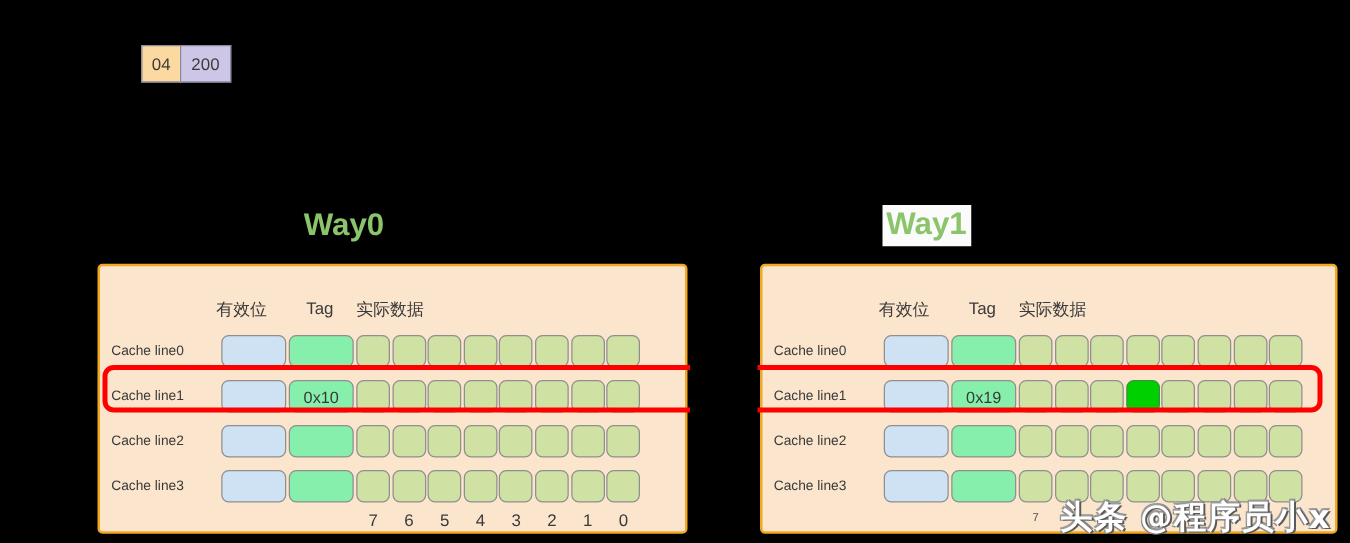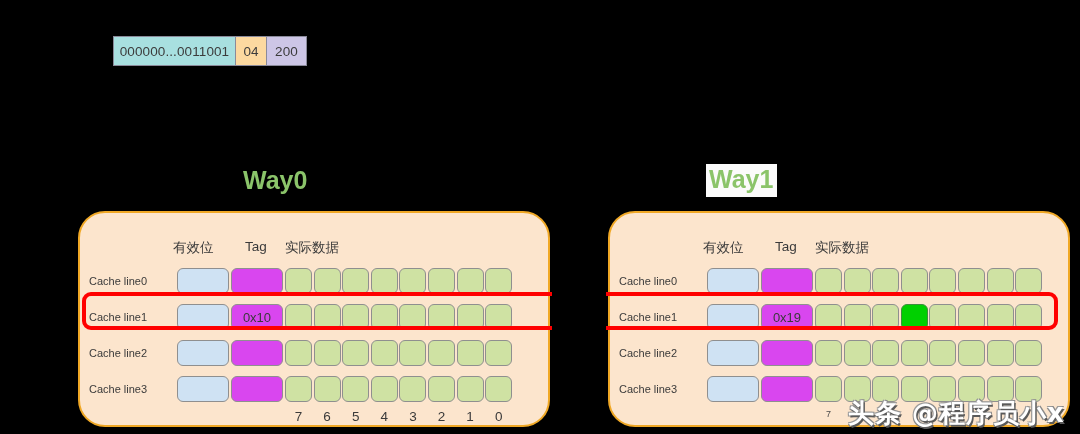--- a/index.html
+++ b/index.html
@@ -60,21 +60,21 @@
     padding: 1px 4px 3px 3px;
   }
 
   
   .panel {
     position: absolute;
     top: 211px;
     height: 216px;
     background: #fce5cd;
     border: 2px solid #f0a825;
-    border-radius: 27px;
+    border-radius: 4px;
     box-sizing: border-box;
   }
   #panel-way0 { left: 78px; width: 472px; }
   #panel-way1 { left: 608px; width: 462px; }
 
   
   .col-headers {
     position: absolute;
     top: 26px;
     height: 20px;
@@ -114,21 +114,21 @@
     border: 1px solid #8f8f8f;
     border-radius: 6px;
     display: flex;
     align-items: center;
     justify-content: center;
     font-size: 13px;
     color: #3a3a3a;
     position: absolute;
   }
   .cell-valid { background: #cfe2f3; width: 52px; left: 97px; }
-  .cell-tag   { background: #d946ef; width: 52px; left: 151px; }
+  .cell-tag   { background: #86efac; width: 52px; left: 151px; }
   .cell-data  { background: #cfe2a3; width: 27px; }
   .cell-data.hit { background: #00d000; border-color: #3d8f3d; }
 
   
   .index-row {
     position: absolute;
     height: 18px;
     top: 196px;
     left: 0;
     width: 100%;
@@ -179,21 +179,20 @@
       -1px -1px 0 #9a9a9a,
       1px -1px 0 #8a8a8a,
       -1px 1px 0 #8a8a8a;
     font-family: "DejaVu Sans", sans-serif;
   }
 </style>
 </head>
 <body>
 
 <div id="address-bar">
-  <div class="addr-seg addr-tag">000000...0011001</div>
   <div class="addr-seg addr-index">04</div>
   <div class="addr-seg addr-off">200</div>
 </div>
 
 <div class="way-title" id="way0-title">Way0</div>
 <div class="way-title" id="way1-title">Way1</div>
 
 <div class="panel" id="panel-way0">
   <div class="col-headers">
     <div class="col-header hdr-valid">有效位</div>

